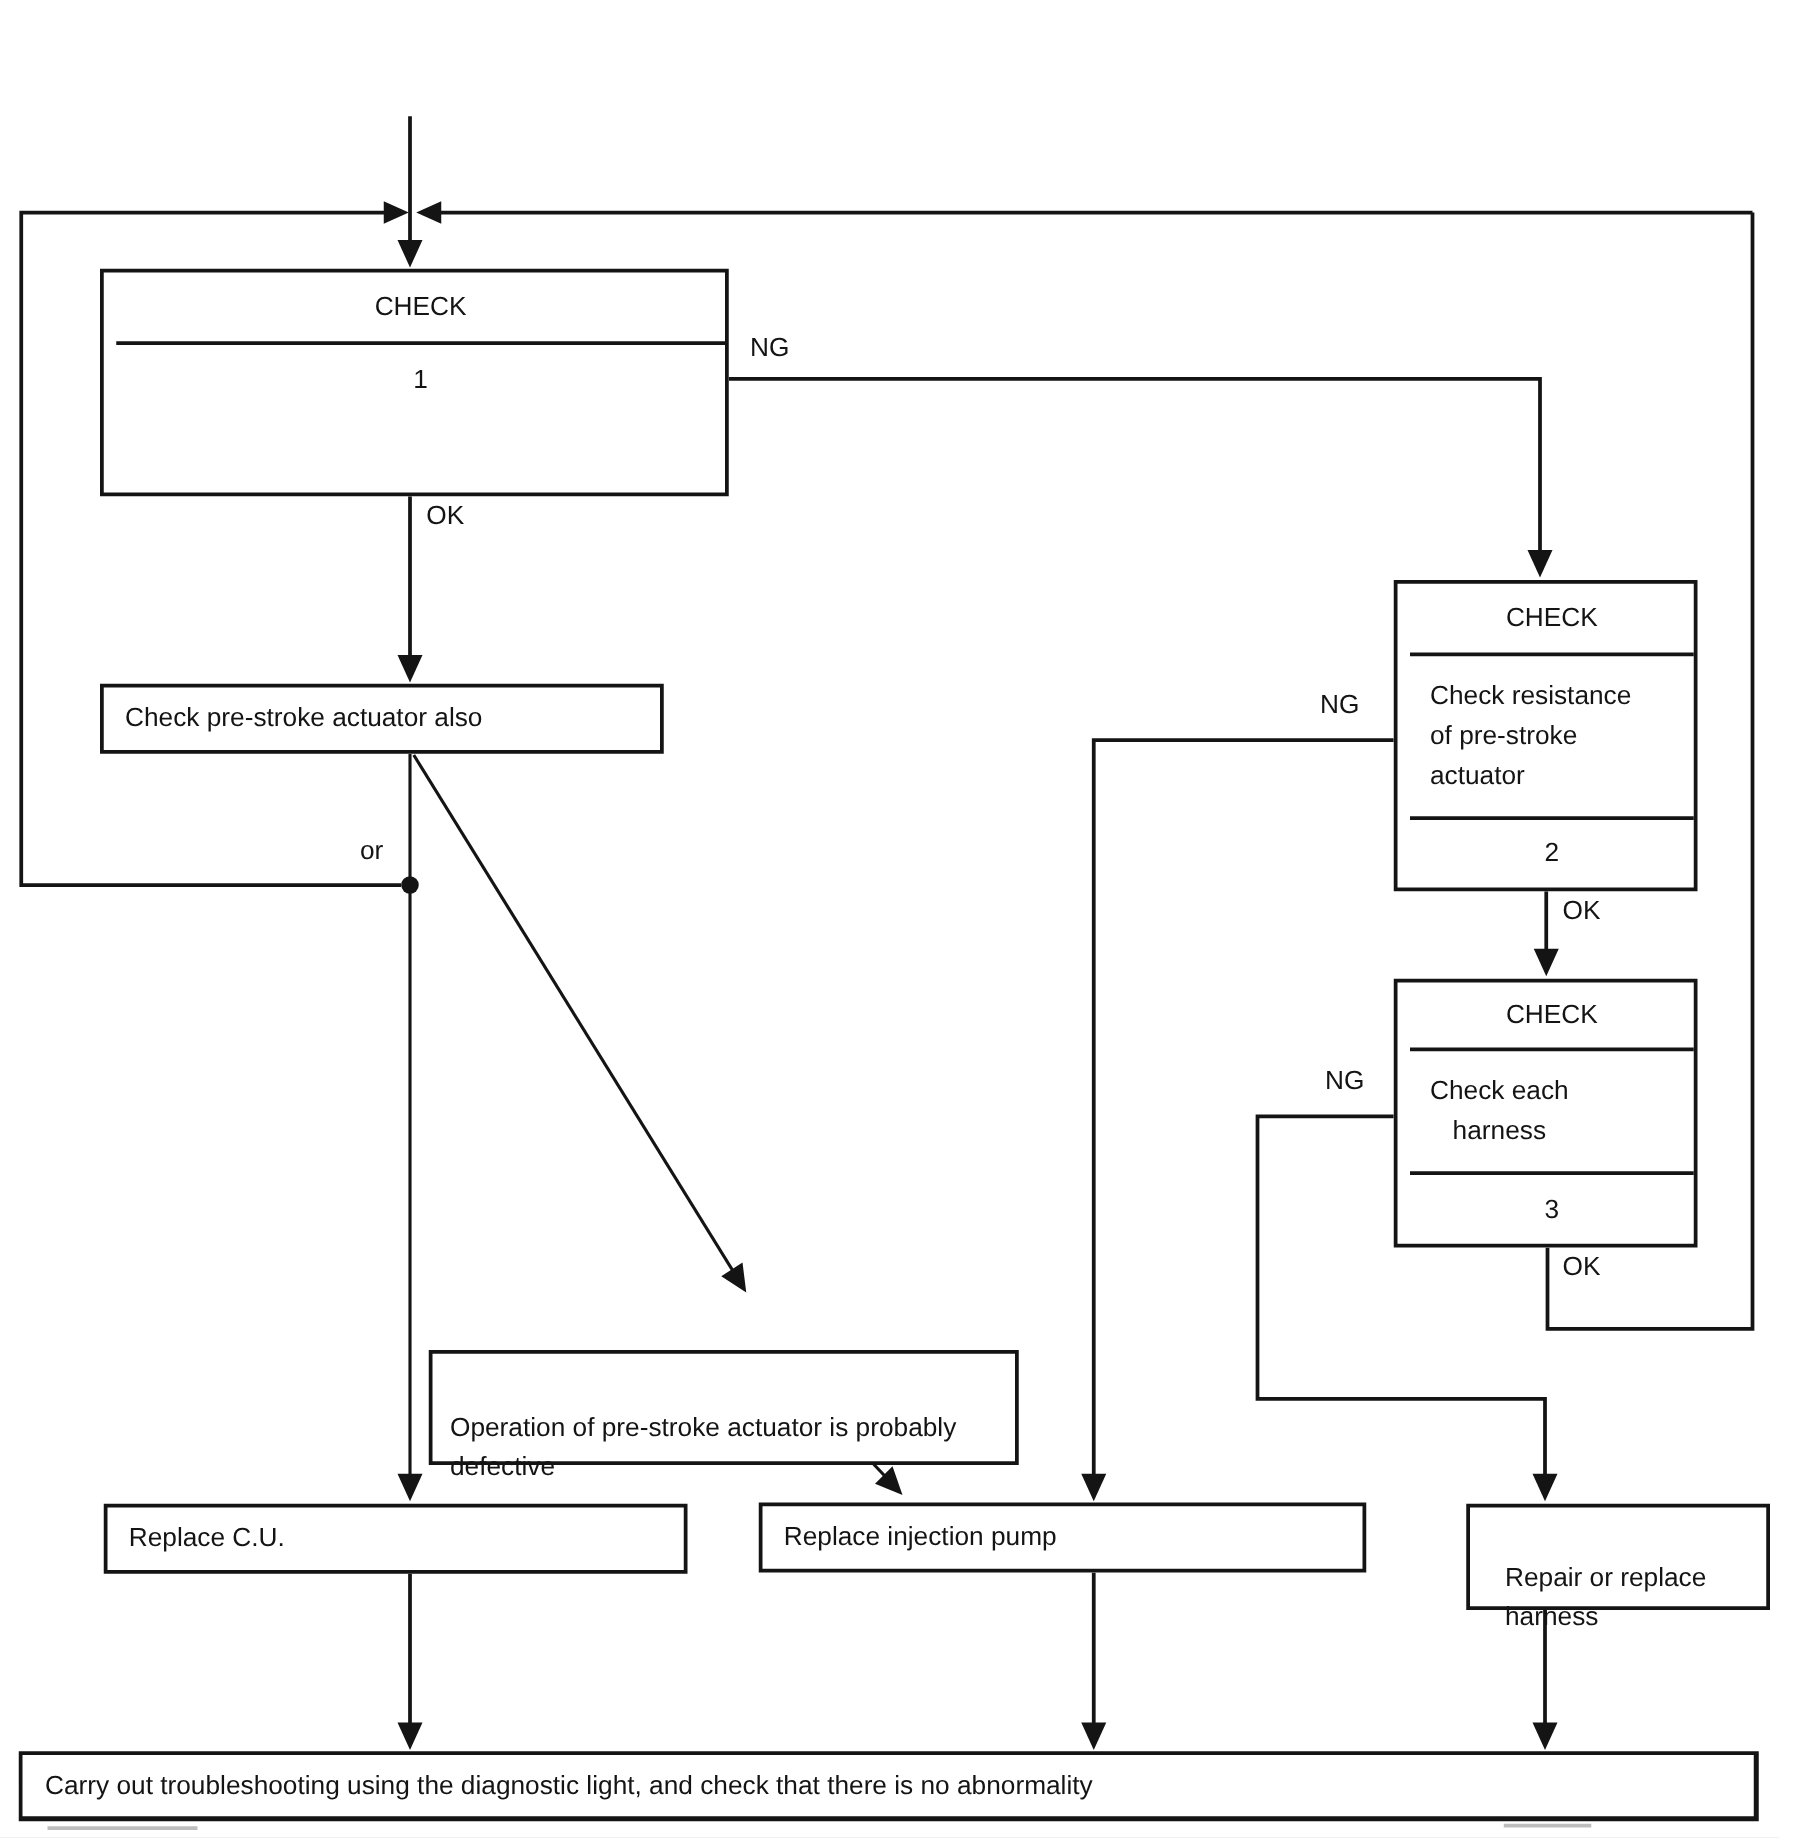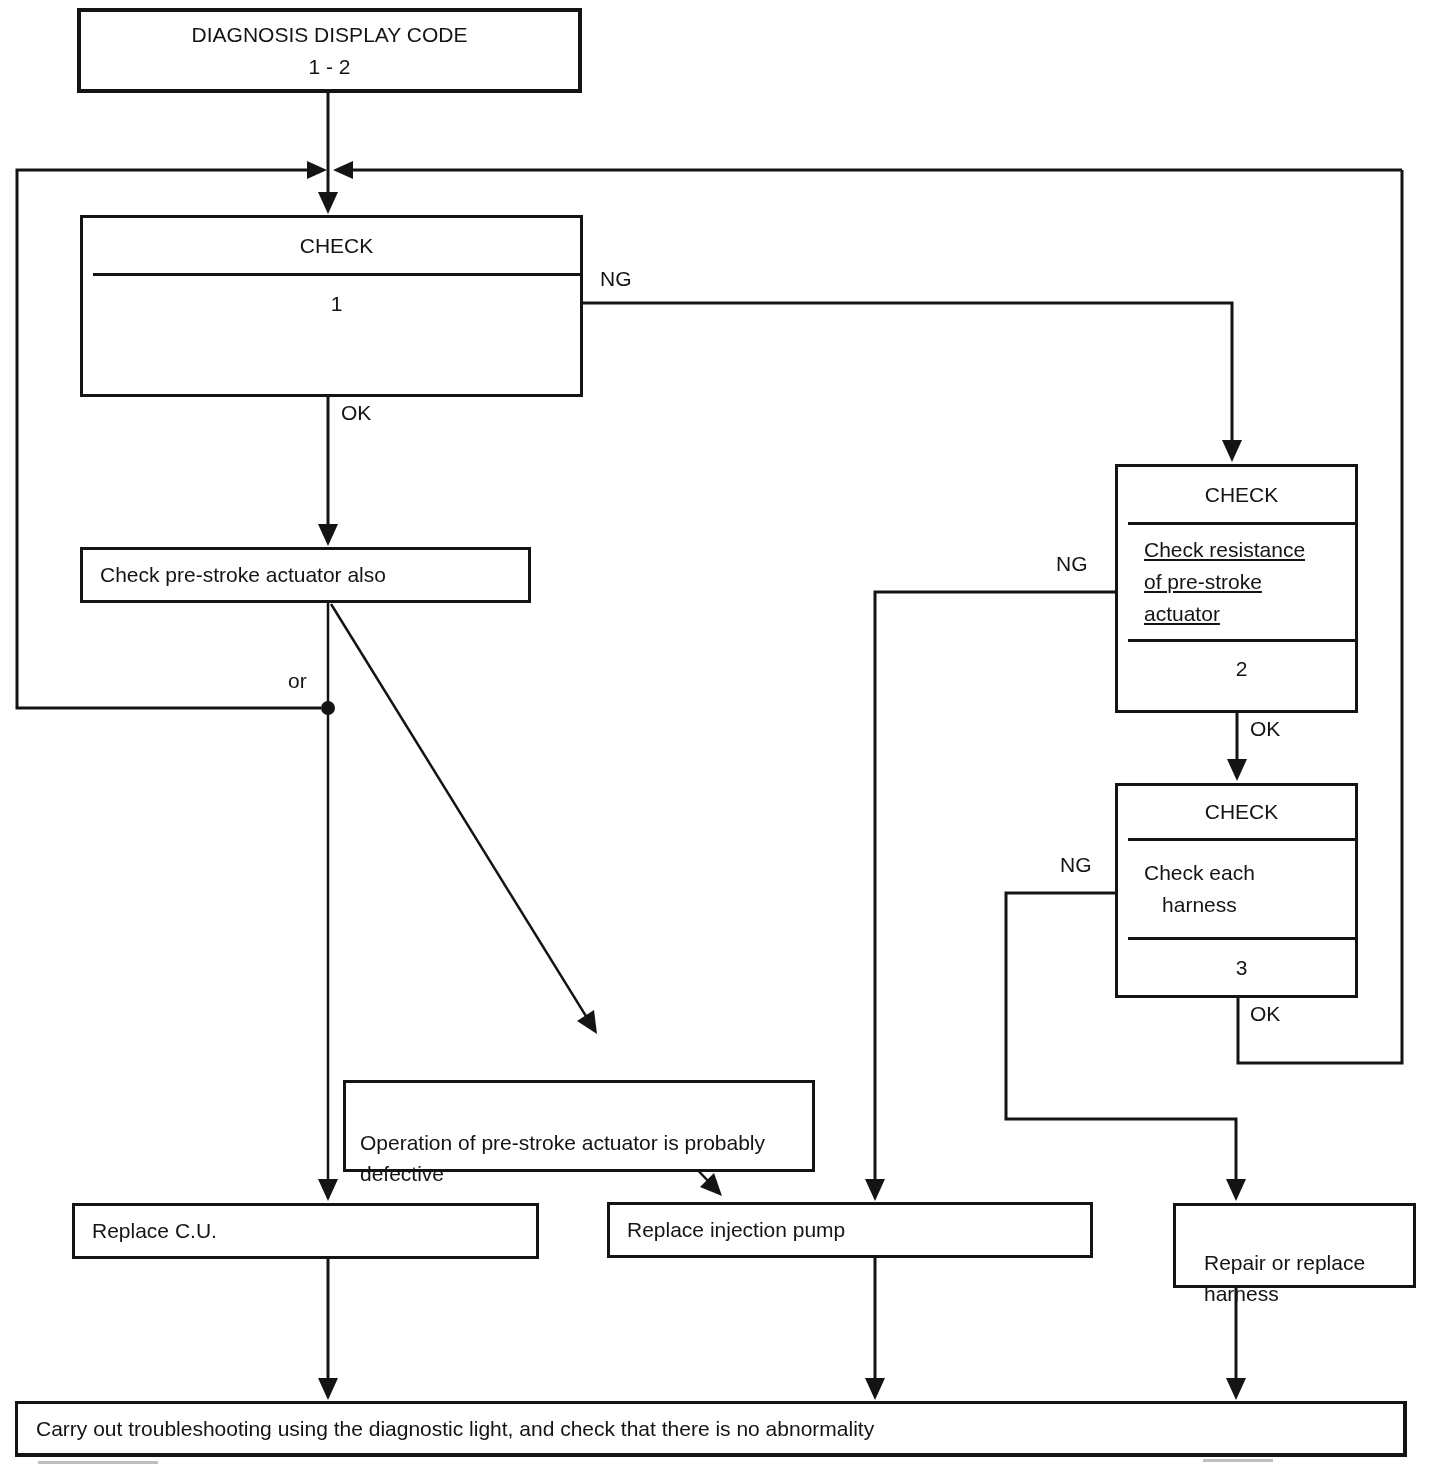--- a/index.html
+++ b/index.html
@@ -64,57 +64,51 @@
     <path d="M1238,998 V1063 H1402 V170"></path>
 
     <path d="M328,1258 V1386"></path>
     <polygon fill="#141414" stroke="none" points="328,1400 318,1378 338,1378"></polygon>
     <path d="M875,1258 V1386"></path>
     <polygon fill="#141414" stroke="none" points="875,1400 865,1378 885,1378"></polygon>
     <path d="M1236,1288 V1386"></path>
     <polygon fill="#141414" stroke="none" points="1236,1400 1226,1378 1246,1378"></polygon>
   </svg>
 
-  <div class="box thick" style="left:77px;top:8px;width:505px;height:85px;">
-    <div class="center" style="height:100%;flex-direction:column;justify-content:center;gap:6px;">
-      <div>DIAGNOSIS DISPLAY CODE</div>
-      <div>1 - 2</div>
-    </div>
-  </div>
 
   <div class="box check" style="left:80px;top:215px;width:503px;height:182px;">
     <div class="row" style="height:55px;">CHECK</div>
     <div class="row" style="height:58px;">1</div>
   </div>
 
   <div class="box leftpad" style="left:80px;top:547px;width:451px;height:56px;">
     <span>Check pre-stroke actuator also</span>
   </div>
 
   <div class="box check" style="left:1115px;top:464px;width:243px;height:249px;">
     <div class="row" style="height:55px;">CHECK</div>
-    <div class="row body-left pre" style="height:117px;text-decoration:underline;">Check resistance
+    <div class="row body-left pre" style="height:131px;">Check resistance
 of pre-stroke
 actuator</div>
     <div class="row" style="height:57px;">2</div>
   </div>
 
   <div class="box check" style="left:1115px;top:783px;width:243px;height:215px;">
     <div class="row" style="height:52px;">CHECK</div>
     <div class="row body-left pre" style="height:99px;text-align:center;">Check each
 harness</div>
     <div class="row" style="height:58px;">3</div>
   </div>
 
   <div class="box pre" style="left:343px;top:1035px;width:472px;height:92px;padding:13px 0 0 14px;line-height:31px;margin-top:45px;">
     <span class="pre">Operation of pre-stroke actuator is probably
 defective</span>
   </div>
 
-  <div class="box leftpad" style="left:72px;top:1203px;width:467px;height:56px;">
+  <div class="box leftpad" style="left:83px;top:1203px;width:467px;height:56px;">
     <span>Replace C.U.</span>
   </div>
 
   <div class="box leftpad" style="left:607px;top:1202px;width:486px;height:56px;">
     <span>Replace injection pump</span>
   </div>
 
   <div class="box pre" style="left:1173px;top:1203px;width:243px;height:85px;padding:10px 0 0 28px;line-height:31px;">
     <span class="pre">Repair or replace
 harness</span>

